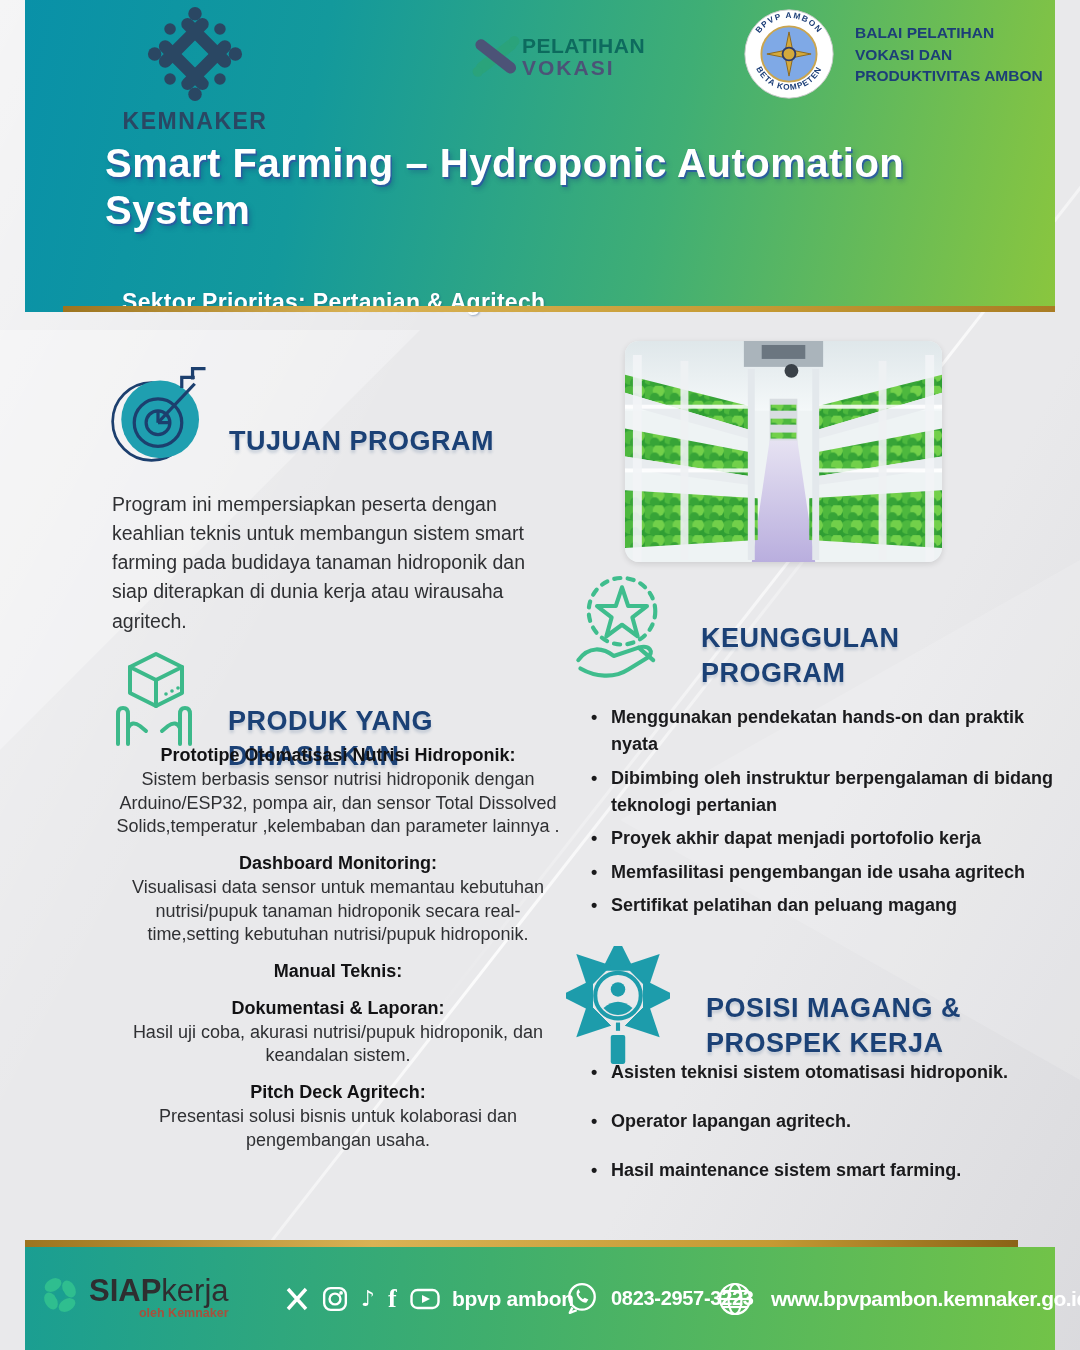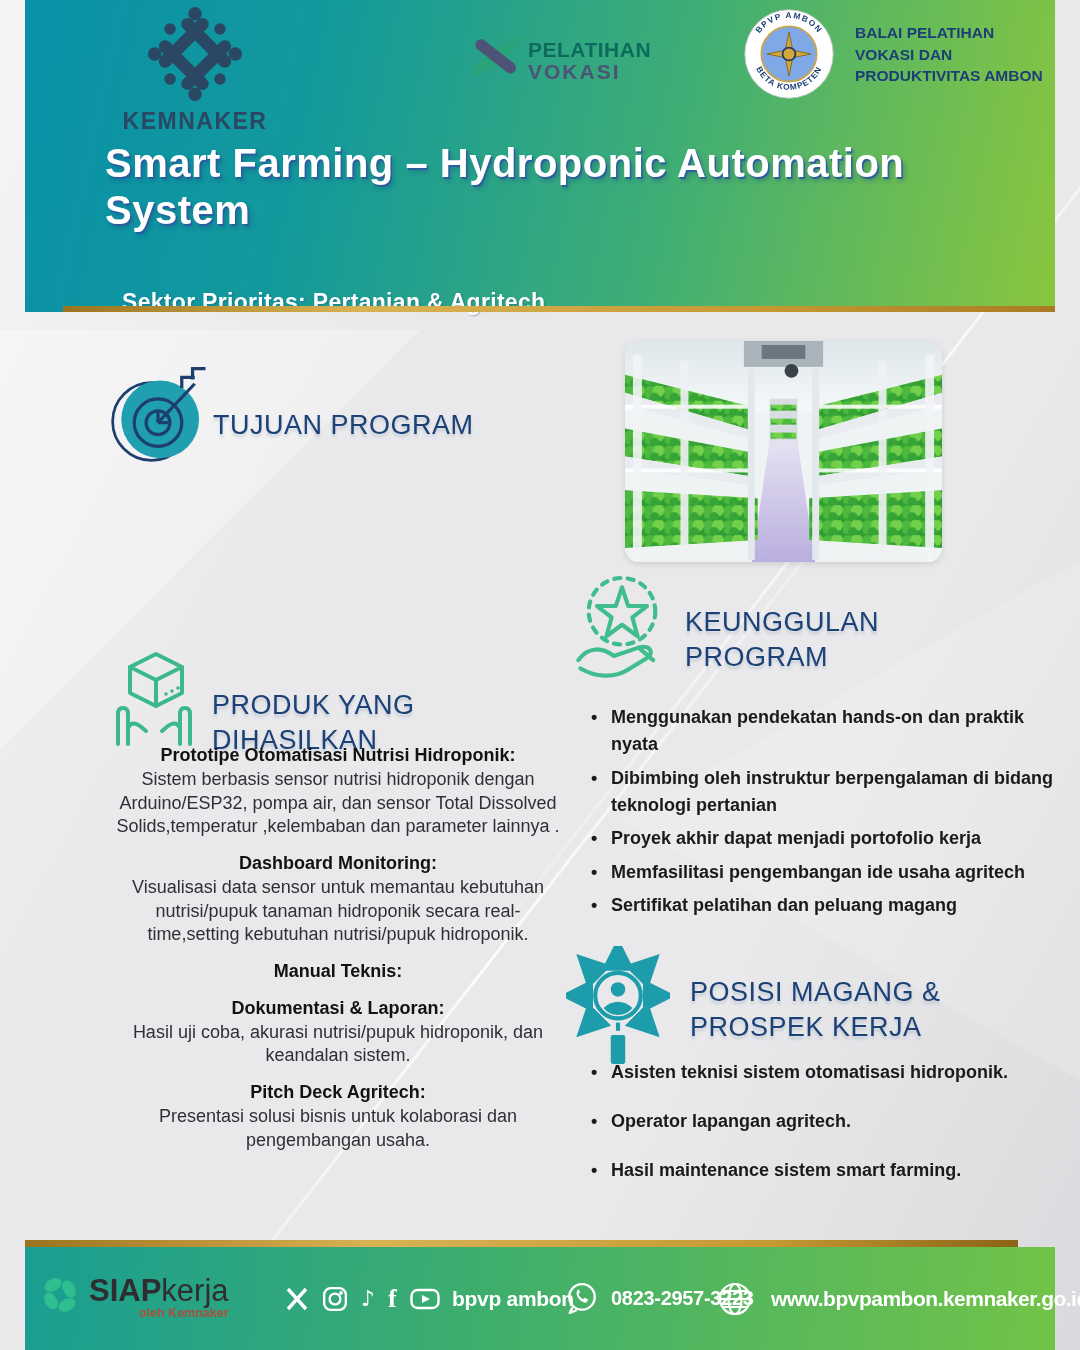--- a/index.html
+++ b/index.html
@@ -18,35 +18,35 @@
   .tri.t1{left:0;top:330px;width:420px;height:420px;clip-path:polygon(0 0,100% 0,0 100%);}
   .tri.t2{right:0;top:560px;width:460px;height:520px;clip-path:polygon(100% 0,100% 100%,0 50%);opacity:.5;}
 
   
   .banner{position:absolute;left:25px;top:0;width:1030px;height:312px;
      background:linear-gradient(102deg,#0991a8 0%,#13999c 28%,#3fae75 62%,#8ac63e 100%);}
   .gold-under{position:absolute;left:63px;top:306px;width:992px;height:6px;
      background:linear-gradient(90deg,#9c741f,#d9b254 30%,#c59a33 70%,#a97c24);}
   .kem-block{position:absolute;left:85px;top:6px;width:170px;text-align:center;}
   .kem-word{margin-top:2px;font-size:23px;font-weight:800;letter-spacing:1.5px;color:#2a4763;}
-  .pel-block{position:absolute;left:445px;top:30px;display:flex;align-items:flex-end;gap:6px;}
+  .pel-block{position:absolute;left:445px;top:30px;display:flex;align-items:center;gap:0;}
   .pel-text{line-height:1;}
   .pel-l1{font-size:21px;font-weight:800;color:#0d6b5e;letter-spacing:.5px;}
   .pel-l2{font-size:21px;font-weight:800;color:#4c5377;letter-spacing:2px;margin-top:1px;}
   .badge{position:absolute;left:718px;top:8px;}
   .orgname{position:absolute;left:830px;top:22px;font-size:15.5px;font-weight:800;
      color:#1c3e77;line-height:1.4;}
   .title{position:absolute;left:80px;top:140px;width:940px;margin:0;
      font-size:40px;font-weight:800;color:#ffffff;line-height:1.18;letter-spacing:.5px;
      text-shadow:1.5px 1.5px 0 rgba(43,92,160,.95), 3px 4px 5px rgba(20,60,120,.35);}
   .subtitle{position:absolute;left:80px;top:272px;margin:17px;font-size:23px;font-weight:700;
      color:#ffffff;letter-spacing:.3px;text-shadow:1px 1px 2px rgba(20,60,120,.35);}
 
   
-  .h-sec{position:absolute;margin:0;font-size:27px;font-weight:400;color:#1b4176;
+  .h-sec{position:absolute;margin:16px;font-size:27px;font-weight:700;color:#1b4176;
      letter-spacing:.5px;line-height:1.3;text-shadow:0 3px 3px rgba(27,65,118,.18);}
 
   
   .tujuan-body{position:absolute;left:112px;top:470px;width:448px;font-size:19.5px;
      color:#2f3033;line-height:1.5;}
   .produk-list{position:absolute;left:112px;top:744px;width:452px;}
   .p-item{margin-bottom:13px;text-align:center;}
   .p-title{font-size:18px;font-weight:800;color:#121214;line-height:1.32;}
   .p-desc{font-size:18px;color:#2f3033;line-height:1.32;}
 
@@ -170,20 +170,21 @@
     <g fill="none" stroke="#1c3f6e" stroke-width="3">
       <circle cx="50" cy="58" r="22"></circle>
       <circle cx="50" cy="58" r="11"></circle>
       <path d="M50,58 L84,22"></path>
       <path d="M50,58 L50,47 M50,58 L62,58"></path>
       <polyline points="72,26 72,16 84,16" fill="none"></polyline>
       <polyline points="82,18 82,8 94,8" fill="none"></polyline>
     </g>
   </svg>
   <h3 class="h-sec" style="left:213px;top:408px;">TUJUAN PROGRAM</h3>
+  <p class="tujuan-body">Program ini mempersiapkan peserta dengan keahlian teknis untuk membangun sistem smart farming pada budidaya tanaman hidroponik dan siap diterapkan di dunia kerja atau wirausaha agritech.</p>
 
   <svg width="100" height="100" viewBox="0 0 100 100" style="position:absolute;left:104px;top:648px;">
     <g fill="none" stroke="#3cb98a" stroke-width="4" stroke-linejoin="round" stroke-linecap="round">
       <polygon points="52,6 78,19 52,32 26,19"></polygon>
       <polyline points="26,19 26,45 52,58 78,45 78,19"></polyline>
       <line x1="52" y1="32" x2="52" y2="58"></line>
       <path d="M14,96 V66 q0,-6 5,-6 t5,6 v14"></path>
       <path d="M24,80 q4,-8 12,-2 l6,5"></path>
       <path d="M24,96 V72"></path>
       <path d="M86,96 V66 q0,-6 -5,-6 t-5,6 v14"></path>

